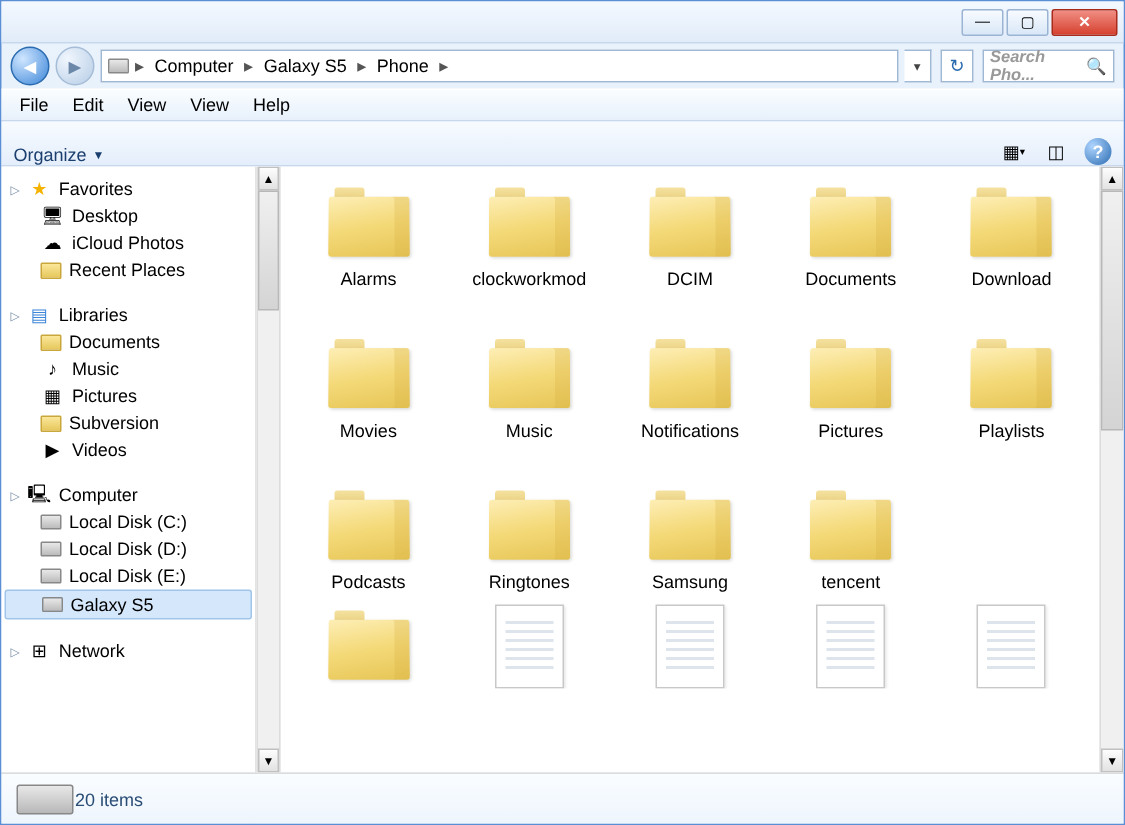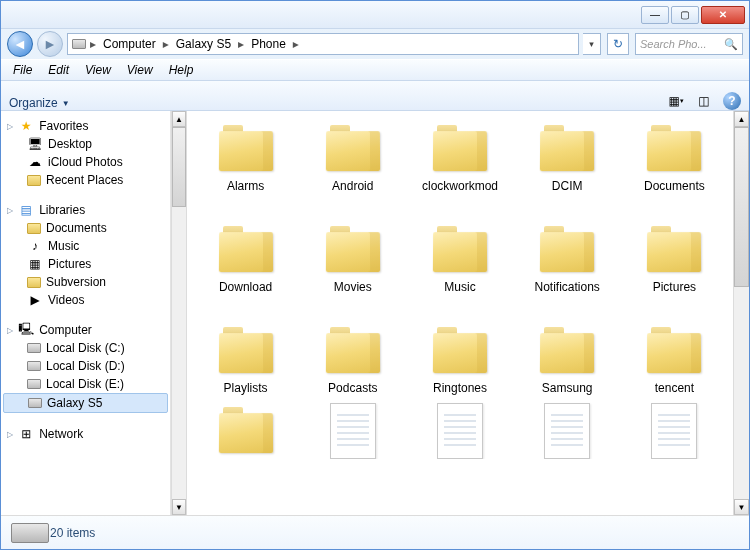--- a/index.html
+++ b/index.html
@@ -12,25 +12,25 @@
 .tb-close { background: linear-gradient(#f08e84,#d6412f); border-color: #a82b1c; color: #fff; width: 44px; font-weight: bold; }
 
 .addrbar { height: 30px; display: flex; align-items: center; padding: 2px 6px; gap: 4px; }
 .navbtn { width: 26px; height: 26px; border-radius: 50%; background: radial-gradient(circle at 30% 30%, #cfe6ff, #3d86d8); border: 1px solid #2a6bb0; display: flex; align-items: center; justify-content: center; color: #fff; font-size: 14px; cursor: pointer; }
 .navbtn.fwd { background: radial-gradient(circle at 30% 30%, #f0f6fd, #b7cde6); color: #6b88a8; border-color: #a6bdd8; }
 .addrbox { flex: 1; height: 22px; background: #fff; border: 1px solid #9fb8d6; display: flex; align-items: center; padding: 0 4px; font-size: 12px; }
 .addrbox .sep { color: #555; margin: 0 4px; }
 .addrbox .crumb { padding: 1px 3px; cursor: pointer; }
 .addr-dd { width: 18px; height: 22px; background: #fff; border: 1px solid #9fb8d6; border-left: 0; display:flex;align-items:center;justify-content:center;font-size:9px;color:#444;cursor:pointer; }
 .refresh { width: 22px; height: 22px; background: #fff; border: 1px solid #9fb8d6; margin-left:2px; display:flex;align-items:center;justify-content:center;font-size:12px;color:#2a6bb0;cursor:pointer; }
-.searchbox { width: 108px; height: 22px; background: #fff; border: 1px solid #9fb8d6; display: flex; align-items: center; padding: 0 4px; font-size: 11px; color: #999; font-style: italic; margin-left:2px; }
+.searchbox { width: 88px; height: 22px; background: #fff; border: 1px solid #9fb8d6; display: flex; align-items: center; padding: 0 4px; font-size: 11px; color: #999; font-style: italic; margin-left:2px;font-weight:bold; }
 .searchbox .sicon { margin-left:auto; font-style: normal; color:#5a8fd6; }
 
 .menubar { height: 22px; background: linear-gradient(#fafdff,#e7f0fb); border-top: 1px solid #fff; border-bottom: 1px solid #c8d8ec; display: flex; align-items: center; font-size: 12px; padding: 0 4px; }
-.menuitem { padding: 2px 8px; cursor: pointer; font-style: italic; }
+.menuitem { padding: 2px 8px; cursor: pointer; }
 
 .toolbar { height: 30px; background: linear-gradient(#f7fbff,#e4eefb); border-bottom: 1px solid #c8d8ec; display: flex; align-items: flex-end; padding: 0 8px; font-size: 12px; }
 .organize { color: #1a3e6e; cursor: pointer; display:flex;align-items:center; }
 .tool-right { margin-left: auto; display: flex; gap: 10px; align-items: center; }
 .tool-icon { width: 18px; height: 18px; cursor: pointer; display:flex;align-items:center;justify-content:center; }
 .help { width: 18px; height: 18px; border-radius: 50%; background: radial-gradient(circle at 30% 30%, #aed4ff, #2a6bb0); color:#fff; font-size:12px; font-weight:bold; display:flex;align-items:center;justify-content:center;cursor:pointer; }
 
 .body { flex: 1; display: flex; background: #fff; overflow: hidden; }
 
 .navpane { width: 170px; border-right: 1px solid #e3e3e3; overflow-y: auto; font-size: 12px; padding: 6px 0; }
@@ -212,24 +212,20 @@
     </div>
 
     <div class="content">
       <div class="grid" id="folder-grid">
           <div class="fitem">
             <div class="foldericon"></div>
             <div class="flabel">Alarms</div>
           </div>
           <div class="fitem">
             <div class="foldericon"></div>
-            <div class="flabel">Android</div>
-          </div>
-          <div class="fitem">
-            <div class="foldericon"></div>
             <div class="flabel">clockworkmod</div>
           </div>
           <div class="fitem">
             <div class="foldericon"></div>
             <div class="flabel">DCIM</div>
           </div>
           <div class="fitem">
             <div class="foldericon"></div>
             <div class="flabel">Documents</div>
           </div>

